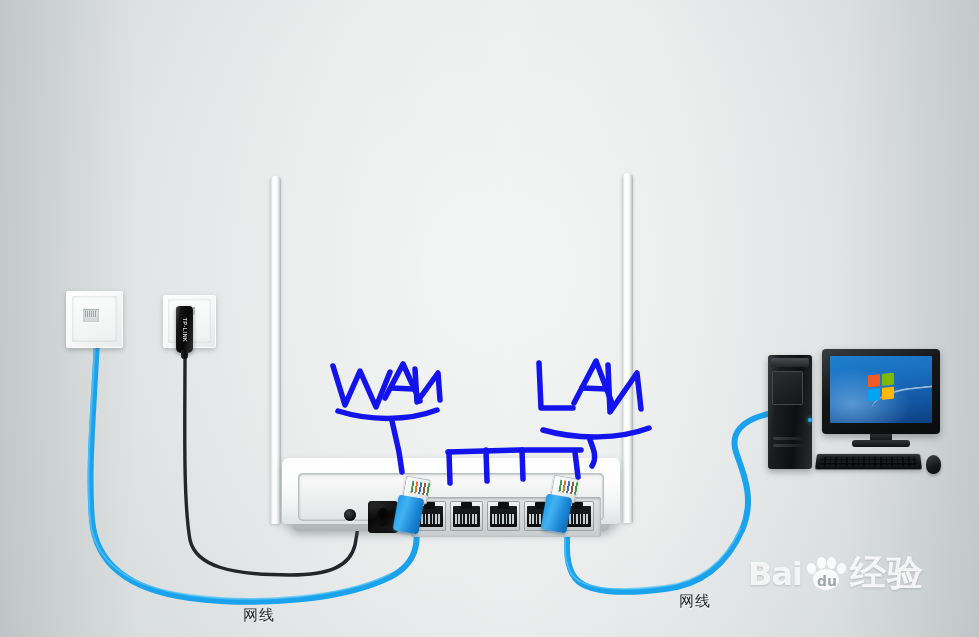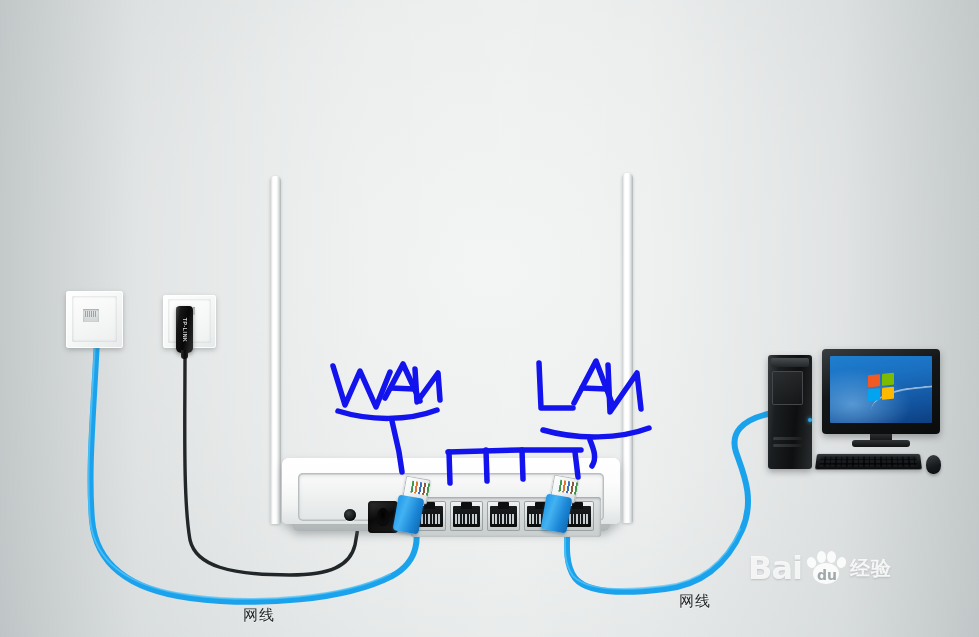--- a/index.html
+++ b/index.html
@@ -192,21 +192,21 @@
     text-shadow:0 1px 2px rgba(120,126,128,.35);}
   #watermark .wm-paw{position:relative;width:42px;height:34px;}
   #watermark .wm-paw .pad{position:absolute;background:rgba(255,255,255,.85);border-radius:50%;}
   #watermark .wm-paw .main{left:8px;top:12px;width:26px;height:21px;border-radius:50% 50% 48% 48%;}
   #watermark .wm-paw .t1{left:2px;top:6px;width:9px;height:11px;transform:rotate(-18deg);}
   #watermark .wm-paw .t2{left:12px;top:0px;width:9px;height:12px;}
   #watermark .wm-paw .t3{left:22px;top:0px;width:9px;height:12px;}
   #watermark .wm-paw .t4{left:32px;top:6px;width:9px;height:11px;transform:rotate(18deg);}
   #watermark .wm-du{position:absolute;left:12px;top:16px;font-size:14px;font-weight:700;
     color:rgba(150,158,160,.9);font-family:"DejaVu Sans",sans-serif;}
-  #watermark .wm-cn{font-size:20px;font-weight:700;color:rgba(255,255,255,.85);
+  #watermark .wm-cn{font-size:36px;font-weight:700;color:rgba(255,255,255,.85);
     font-family:"DejaVu Sans",sans-serif;letter-spacing:1px;
     text-shadow:0 1px 2px rgba(120,126,128,.35);}
   #watermark .wm-url{font-size:19px;color:rgba(255,255,255,.9);
     font-family:"DejaVu Sans","Liberation Sans",sans-serif;letter-spacing:.3px;
     text-shadow:0 1px 2px rgba(120,126,128,.3);margin-top:-2px;}
 </style>
 </head>
 <body>
 
 <div id="scene">

